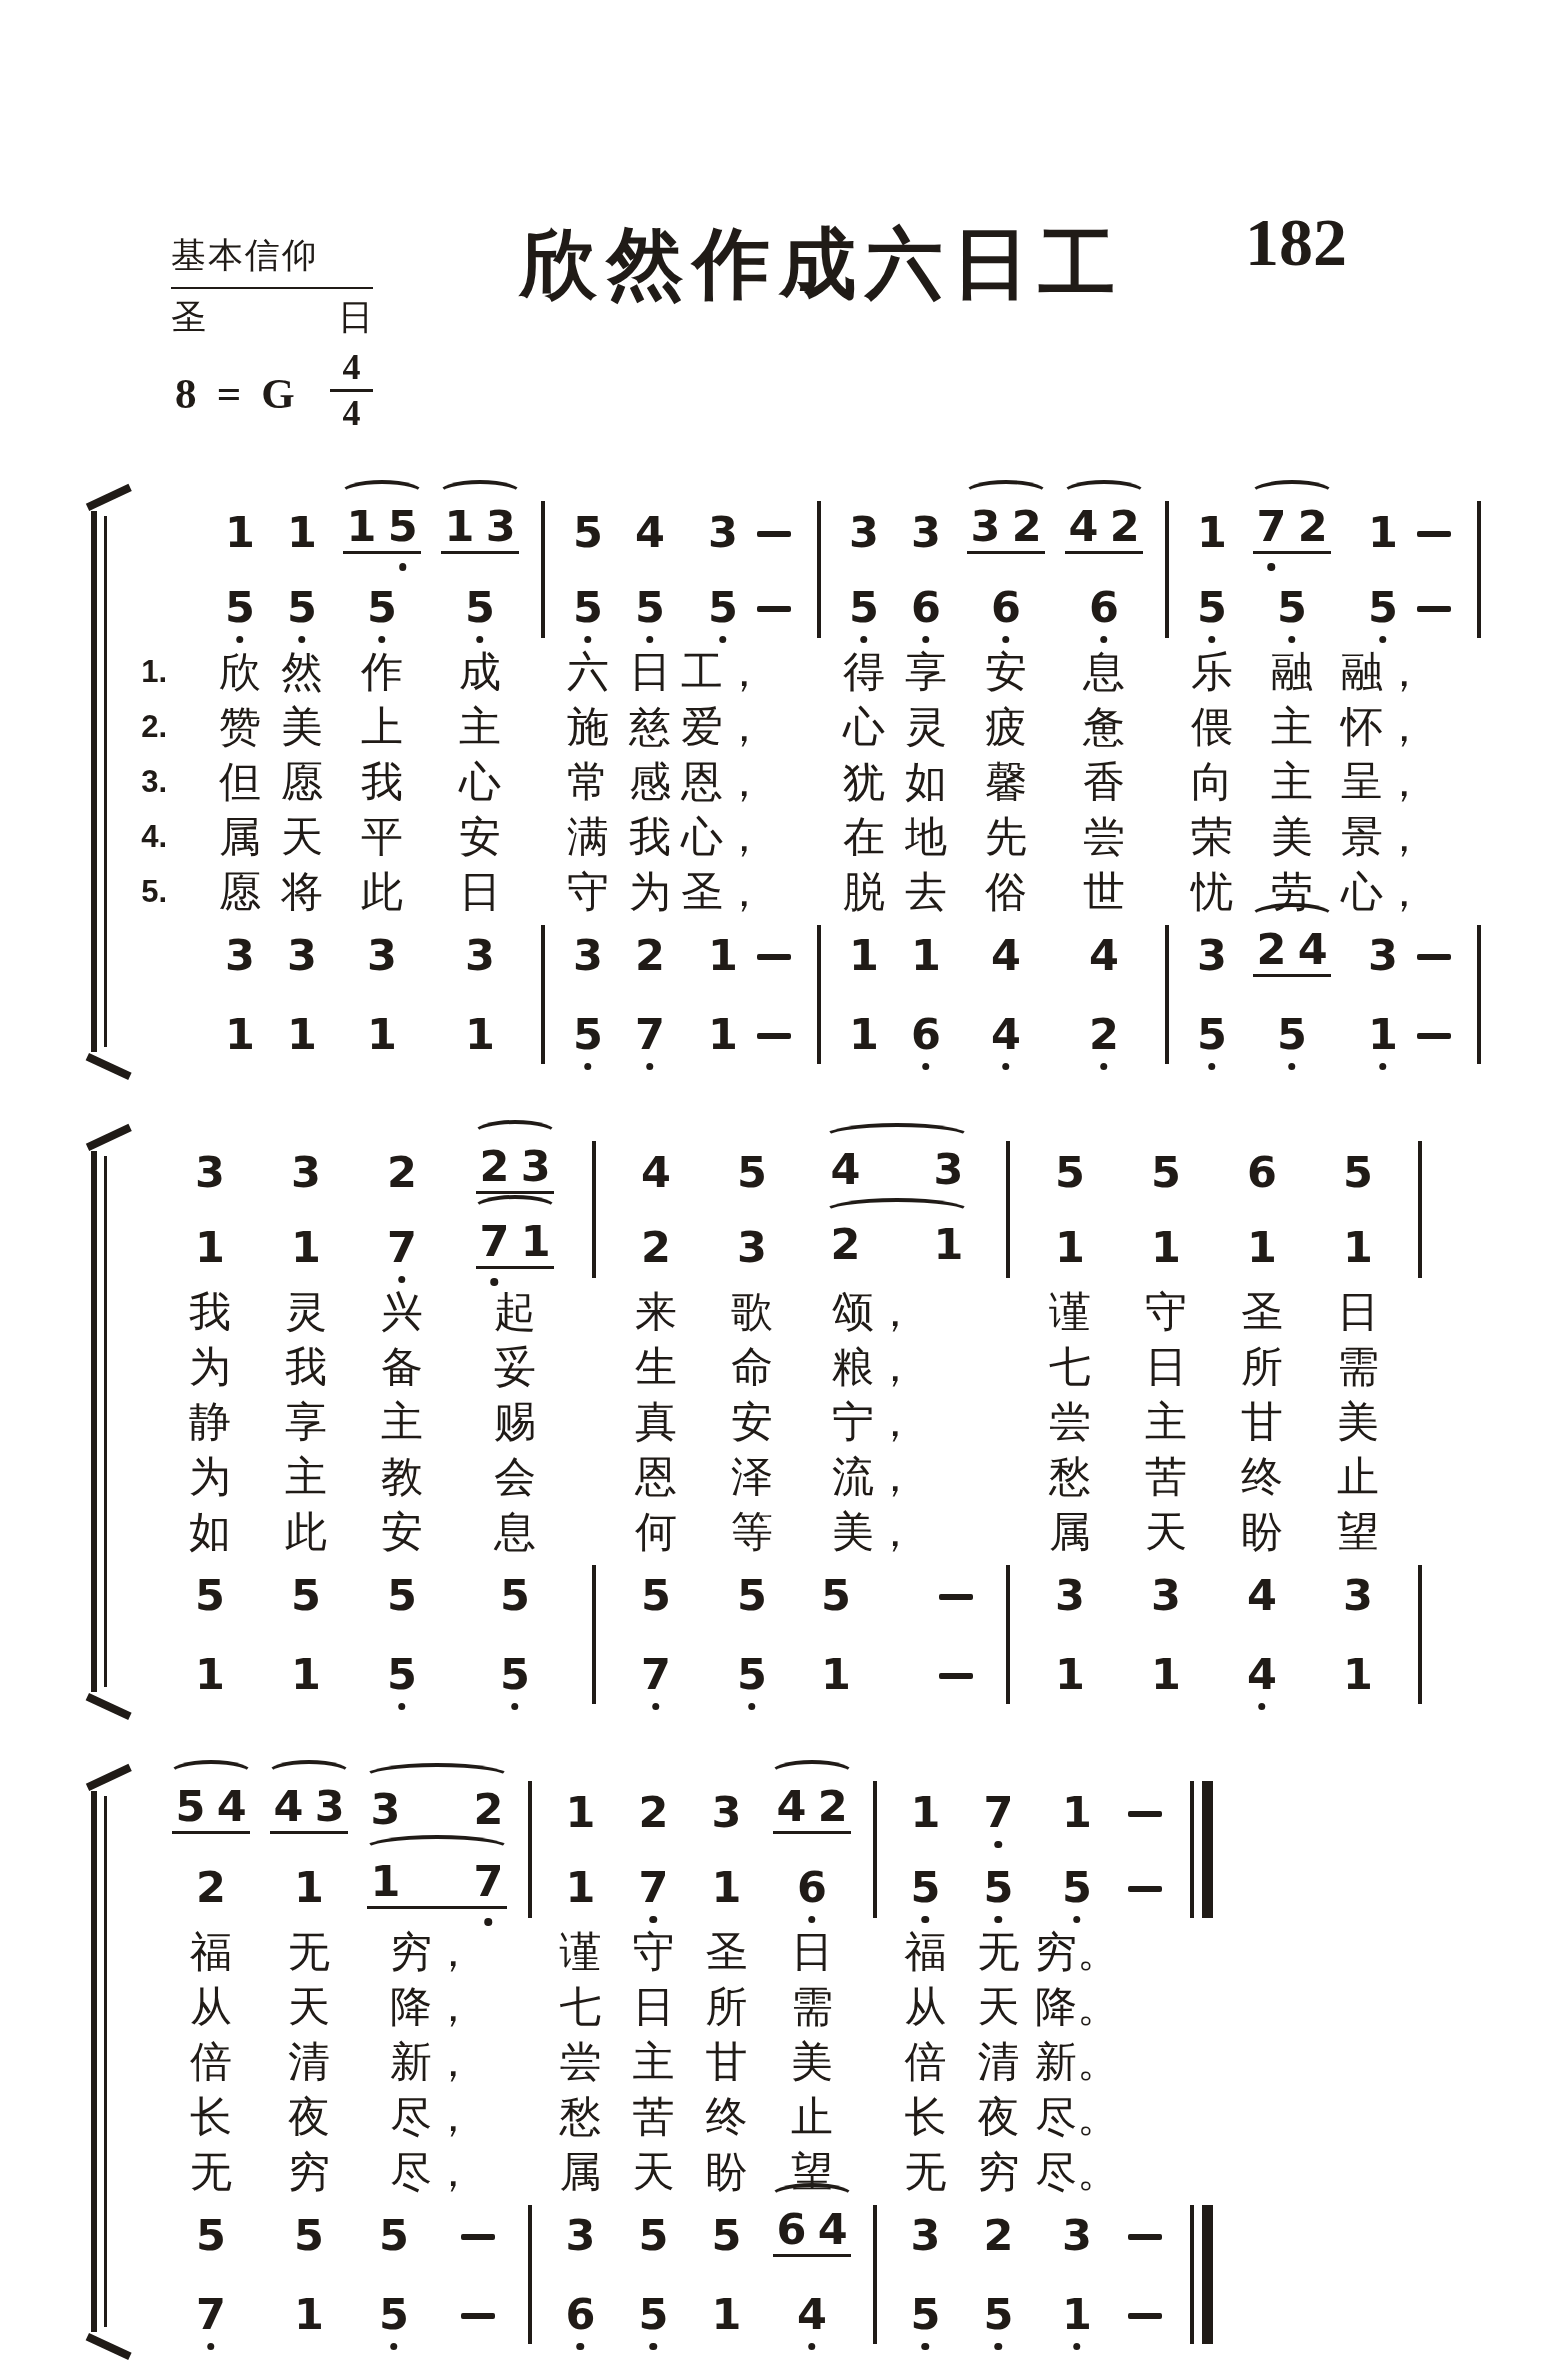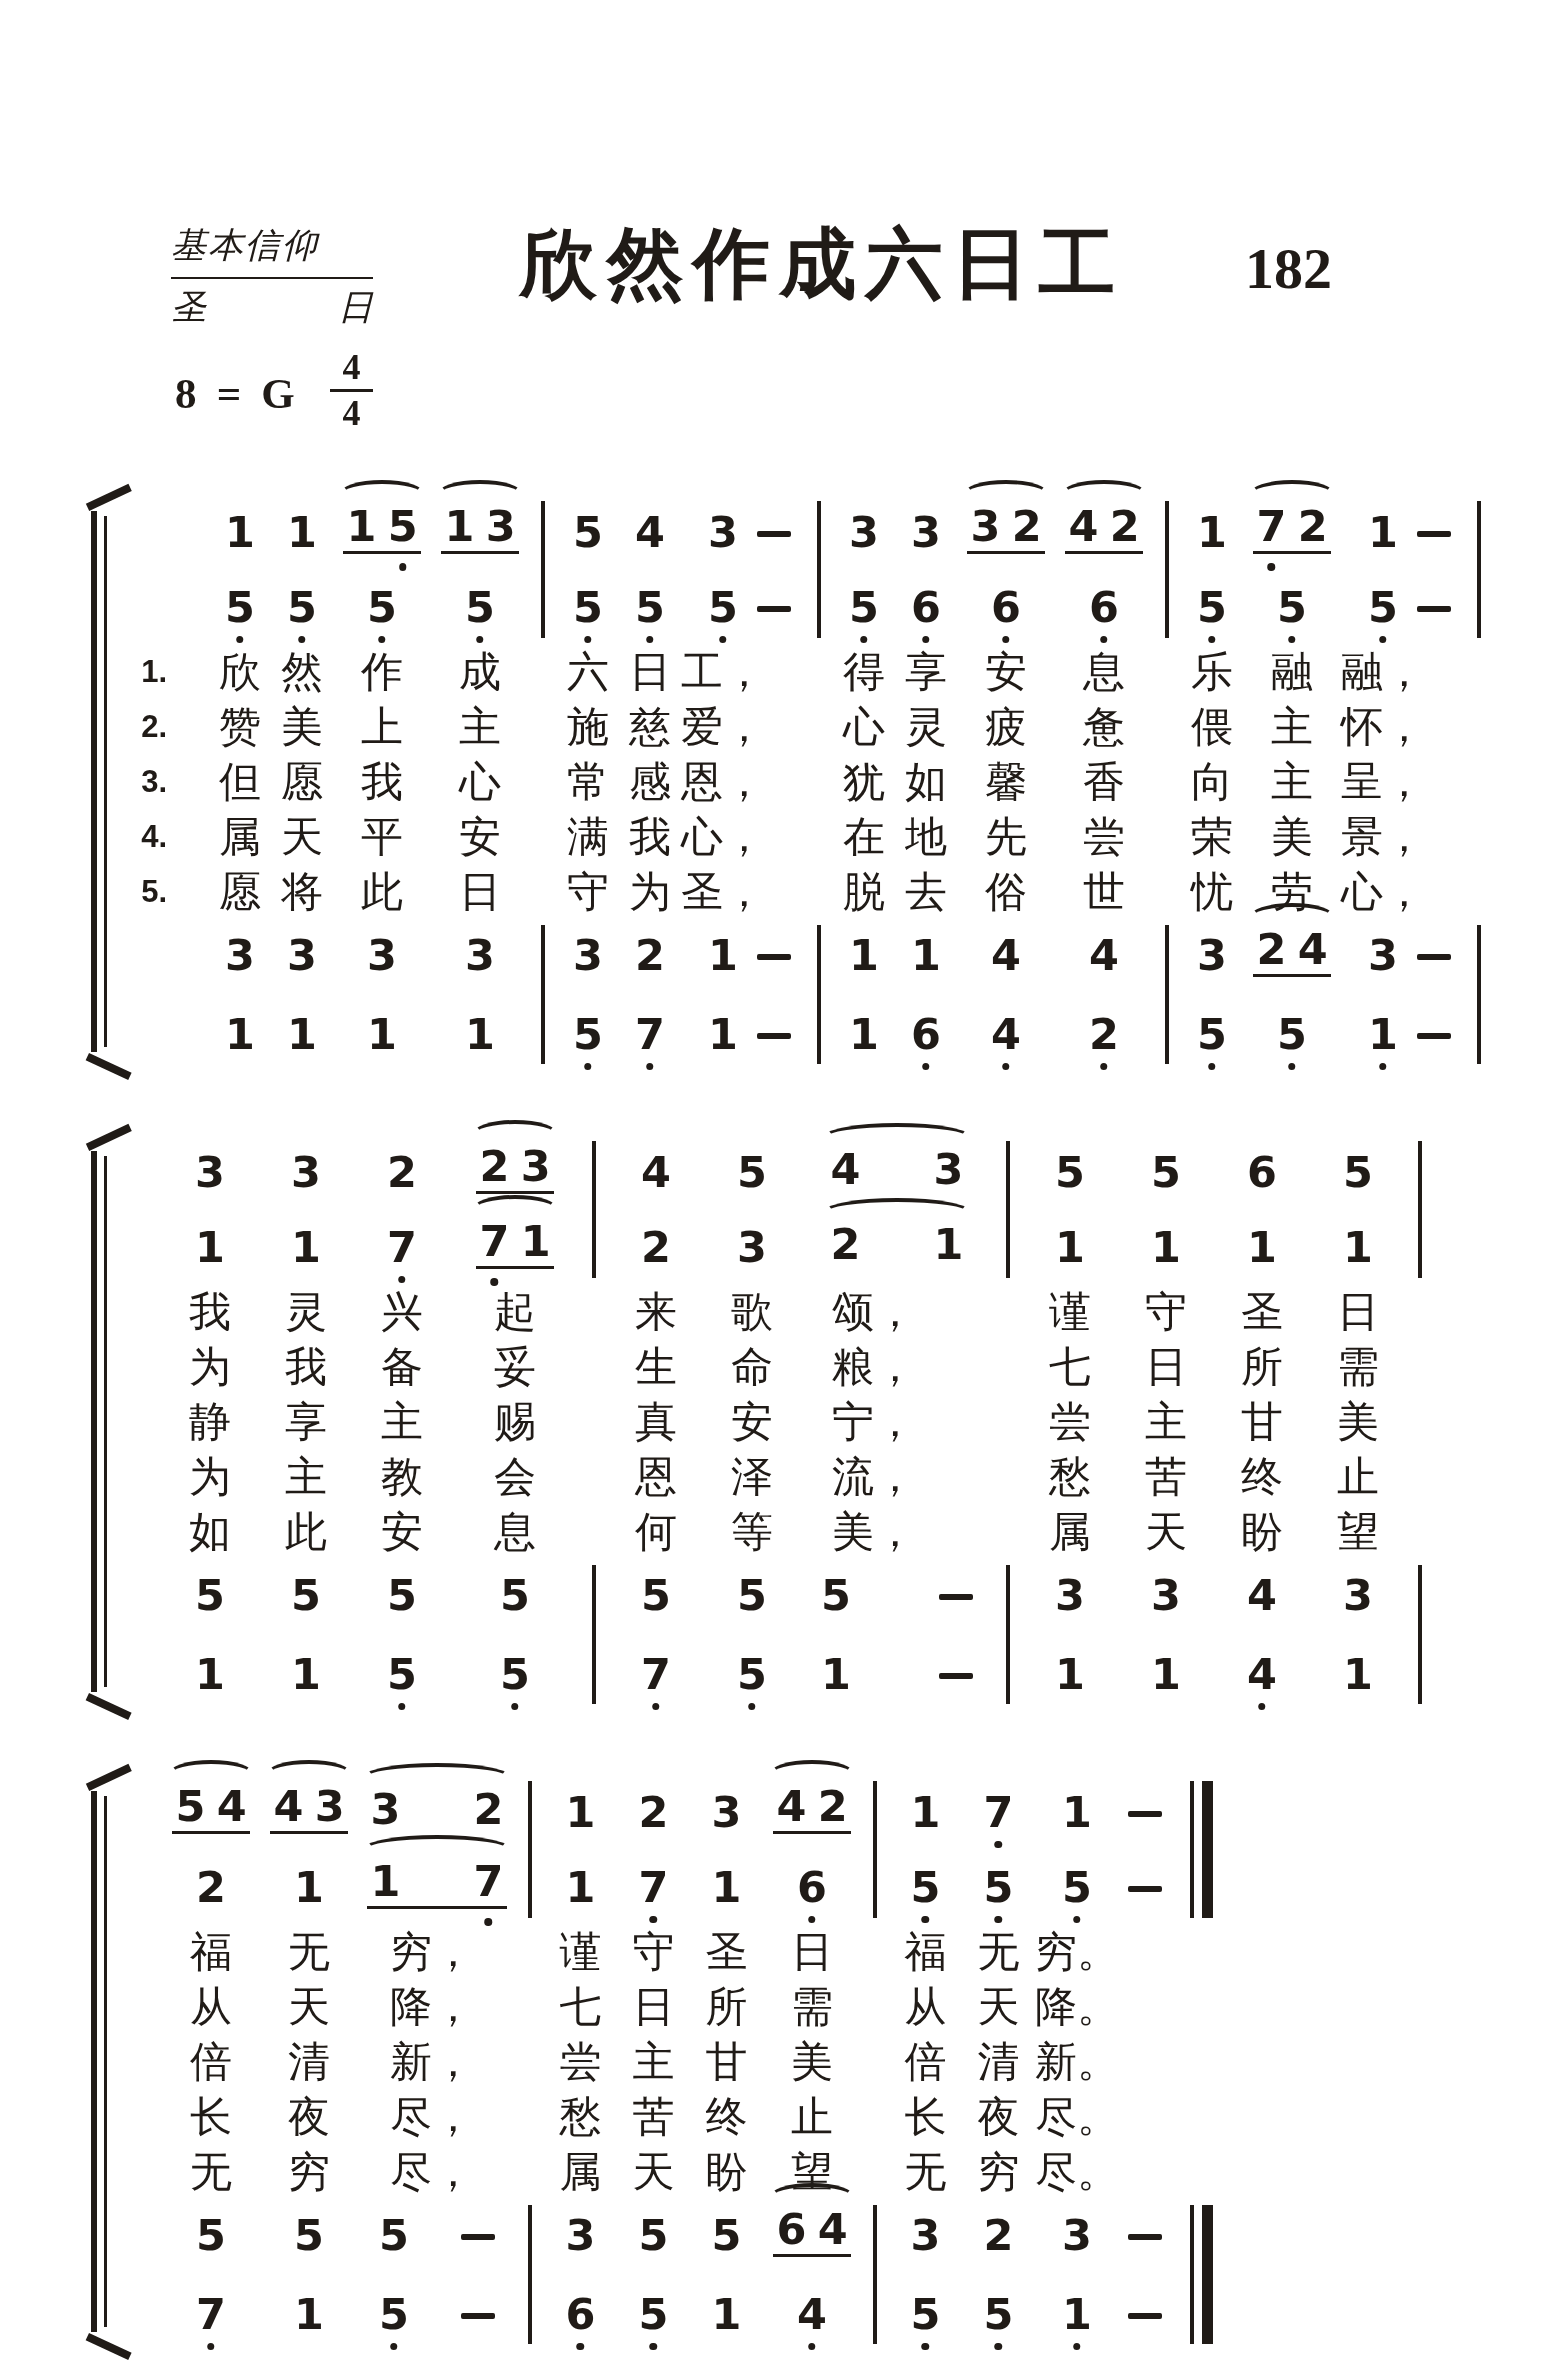--- a/index.html
+++ b/index.html
@@ -3,25 +3,25 @@
 <meta charset="utf-8">
 <style>
   :root{ --ink:#201b17; }
   html,body{margin:0;padding:0;}
   body{
     width:1557px;height:2368px;position:relative;background:#ffffff;
     font-family:"Liberation Sans","DejaVu Sans",sans-serif;color:var(--ink);
     overflow:hidden;
   }
   
-  .cat{position:absolute;left:171px;top:222px;width:202px;font-style:italic;}
+  .cat{position:absolute;left:171px;top:232px;width:202px;}
   .cat .l1{font-size:35px;letter-spacing:1.9px;border-bottom:2.8px solid var(--ink);padding-bottom:7.5px;}
   .cat .l2{display:flex;justify-content:space-between;font-size:35px;margin-top:5.6px;}
   .title{position:absolute;left:520px;top:213px;font-size:77px;font-weight:700;letter-spacing:9.4px;white-space:nowrap;}
-  .hymnnum{position:absolute;left:1245px;top:203px;font-size:58px;font-weight:700;font-family:"Liberation Serif","DejaVu Serif",serif;margin-top:32px;}
+  .hymnnum{position:absolute;left:1245px;top:203px;font-size:68px;font-weight:700;font-family:"Liberation Serif","DejaVu Serif",serif;}
   .keysig{position:absolute;left:175px;top:369px;font-size:43px;font-weight:700;font-family:"Liberation Serif","DejaVu Serif",serif;letter-spacing:4.7px;}
   .tsig{position:absolute;left:330px;top:348px;width:43px;text-align:center;font-family:"Liberation Serif","DejaVu Serif",serif;font-weight:700;font-size:36px;line-height:1.1;}
   .tsig .num{border-bottom:3.8px solid var(--ink);padding-bottom:1.9px;}
   .tsig .den{padding-top:1.9px;}
   
   #music{position:absolute;left:83px;top:488px;}
   .sys{display:flex;align-items:stretch;}
   .sys2{margin-top:53px;}
   .sys3{margin-top:53px;}
   .cols{display:flex;align-items:flex-start;}

